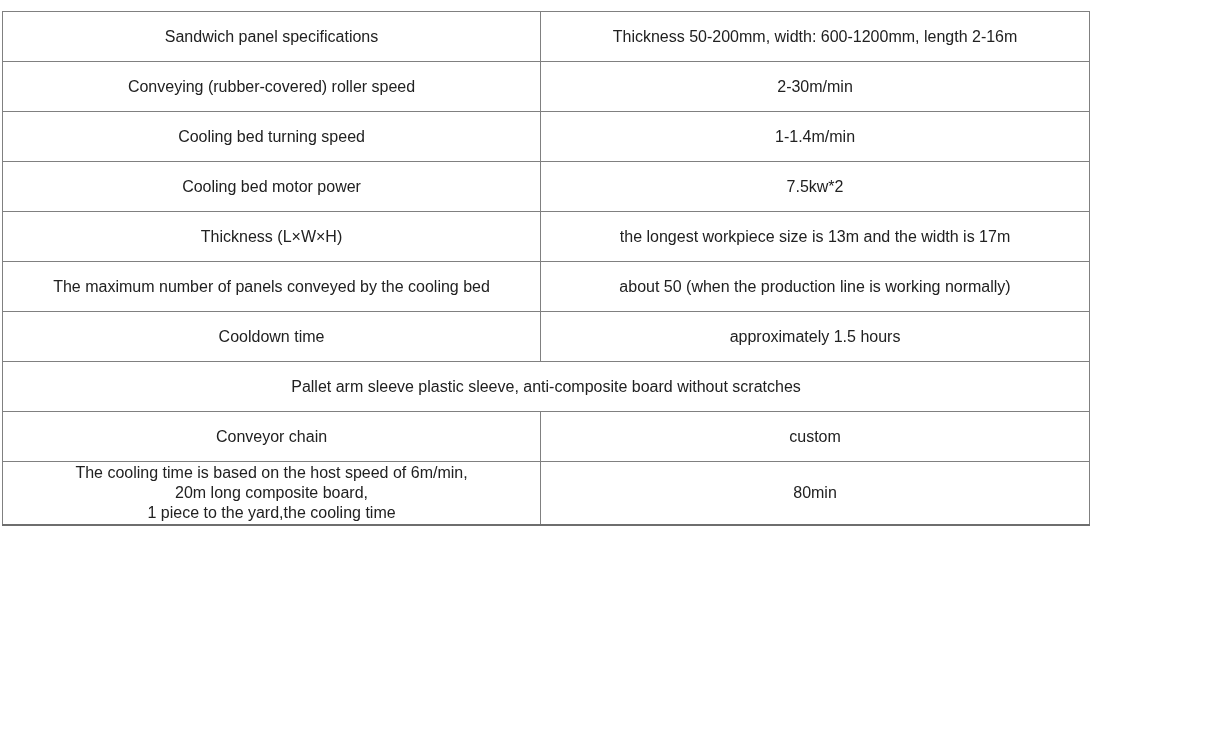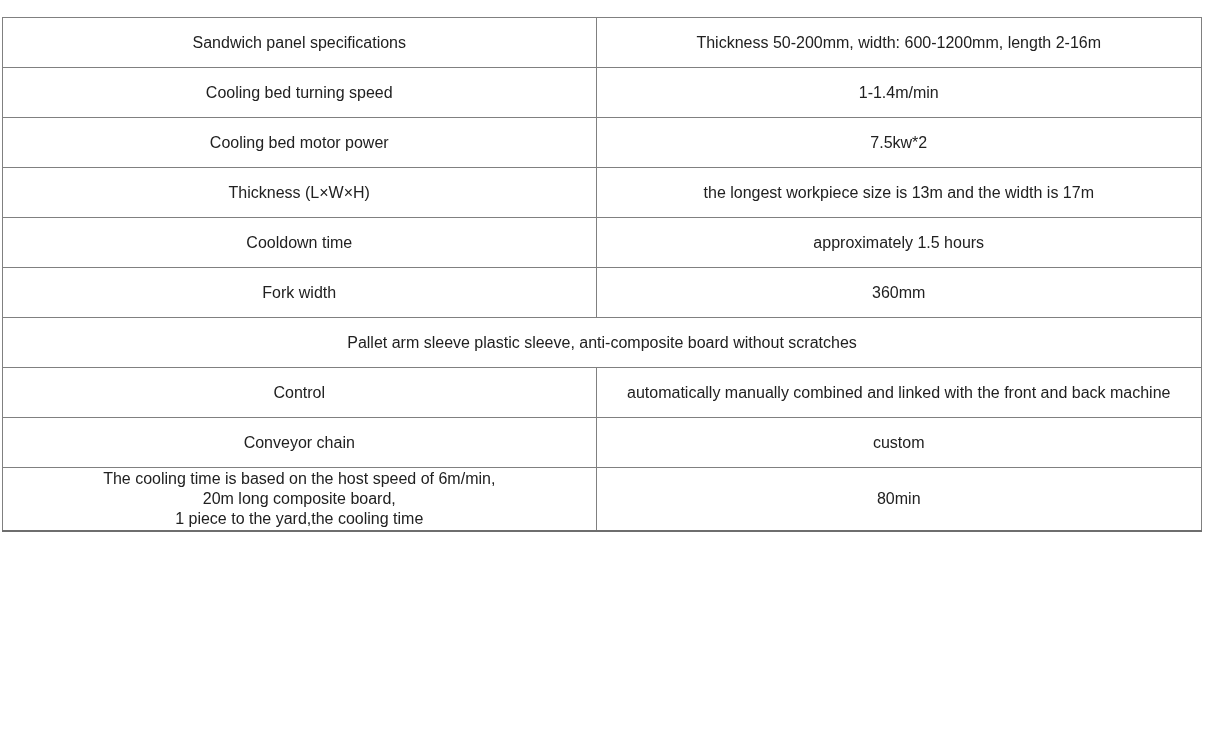--- a/index.html
+++ b/index.html
@@ -15,22 +15,22 @@
     background: var(--bg-color);
   }
   body {
     width: 1205px;
     height: 733px;
     font-family: "Liberation Sans", "DejaVu Sans", sans-serif;
     color: var(--text-color);
     overflow: hidden;
   }
   table.spec-table {
-    width: 1200px;
-    margin: 17px 0 0 2px;
+    width: 1088px;
+    margin: 11px 0 0 2px;
     border-collapse: collapse;
     table-layout: fixed;
     border: 1px solid var(--border-color);
     border-bottom: 2px solid var(--border-bottom-color);
   }
   col.left-col  { width: 49.5%; }
   col.right-col { width: 50.5%; }
   td {
     border: 1px solid var(--border-color);
     text-align: center;
@@ -58,45 +58,45 @@
   <colgroup>
     <col class="left-col">
     <col class="right-col">
   </colgroup>
   <tbody id="spec-body">
       <tr>
     <td>Sandwich panel specifications</td>
     <td>Thickness 50-200mm, width: 600-1200mm, length 2-16m</td>
   </tr>
       <tr>
+    <td>Conveying (rubber-covered) roller speed</td>
+    <td>2-30m/min</td>
+  </tr>
+      <tr>
     <td>Cooling bed turning speed</td>
     <td>1-1.4m/min</td>
   </tr>
       <tr>
     <td>Cooling bed motor power</td>
     <td>7.5kw*2</td>
   </tr>
       <tr>
     <td>Thickness (L×W×H)</td>
     <td>the longest workpiece size is 13m and the width is 17m</td>
   </tr>
       <tr>
+    <td>The maximum number of panels conveyed by the cooling bed</td>
+    <td>about 50 (when the production line is working normally)</td>
+  </tr>
+      <tr>
     <td>Cooldown time</td>
     <td>approximately 1.5 hours</td>
   </tr>
       <tr>
-    <td>Fork width</td>
-    <td>360mm</td>
-  </tr>
-      <tr>
     <td colspan="2">Pallet arm sleeve plastic sleeve, anti-composite board without scratches</td>
-  </tr>
-      <tr>
-    <td>Control</td>
-    <td>automatically manually combined and linked with the front and back machine</td>
   </tr>
       <tr>
     <td>Conveyor chain</td>
     <td>custom</td>
   </tr>
       <tr class="multiline">
     <td>
           <div>The cooling time is based on the host speed of 6m/min,</div>
           <div>20m long composite board,</div>
           <div>1 piece to the yard,the cooling time</div>

